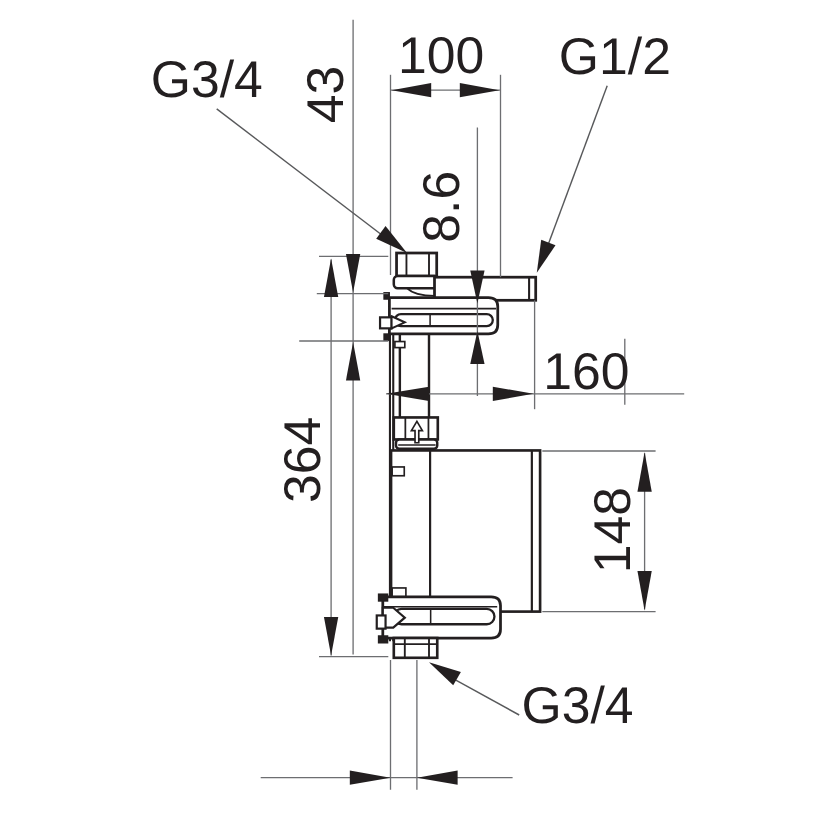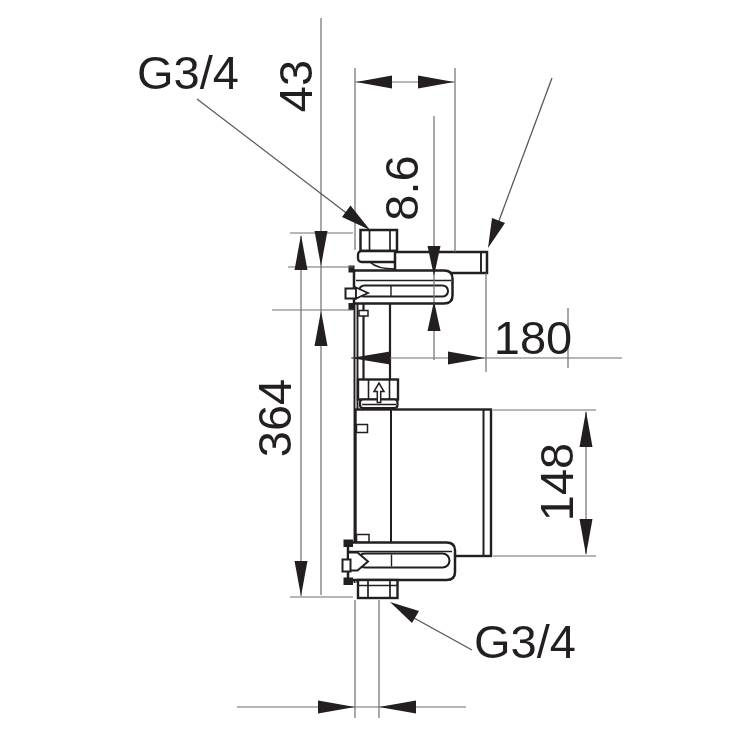--- a/index.html
+++ b/index.html
@@ -125,20 +125,22 @@
     <polygon points="586,555 579.5,519 592.5,519"></polygon>
     <polygon points="355,707 318,700.5 318,713.5"></polygon>
     <polygon points="379,707 416,700.5 416,713.5"></polygon>
     <polygon points="370,230 342,217 350.5,205.5"></polygon>
     <polygon points="488,248 492,218 505,223"></polygon>
     <polygon points="390,602 419,611 412,623"></polygon>
   </g>
 </svg>
 
   <div class="t" style="left:188px;top:72px;">G3/4</div>
+  <div class="t" style="left:559px;top:51px;">G1/2</div>
+  <div class="t" style="left:401px;top:50px;">100</div>
   <div class="t tv" style="left:295px;top:86px;">43</div>
   <div class="t tv" style="left:401px;top:188px;">8.6</div>
-  <div class="t" style="left:533px;top:337px;">180</div>
+  <div class="t" style="left:533px;top:337px;">160</div>
   <div class="t tv" style="left:274px;top:418px;">364</div>
   <div class="t tv" style="left:556px;top:482px;">148</div>
   <div class="t" style="left:525px;top:641px;">G3/4</div>
 
 </div>
 
 </body></html>

